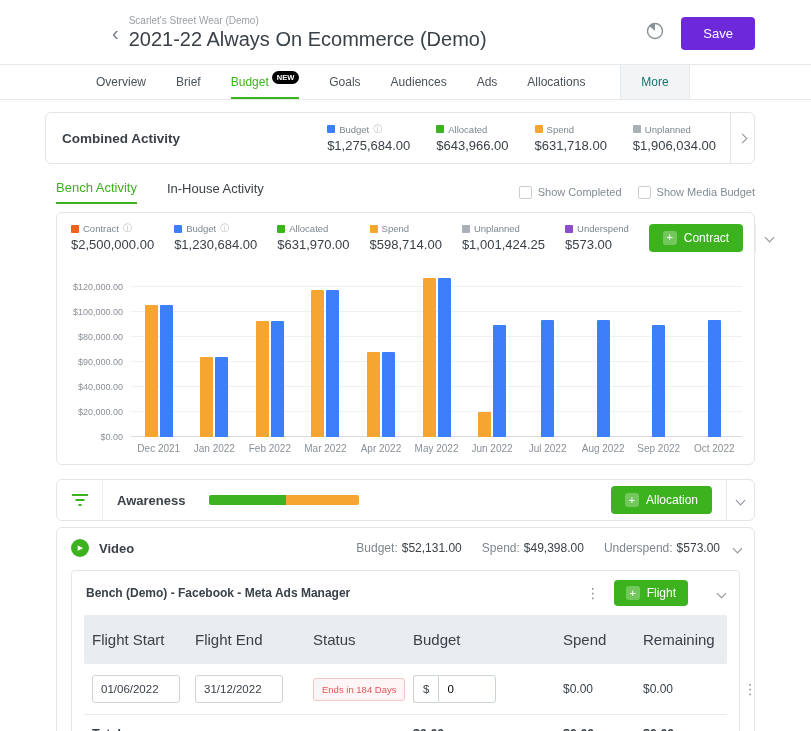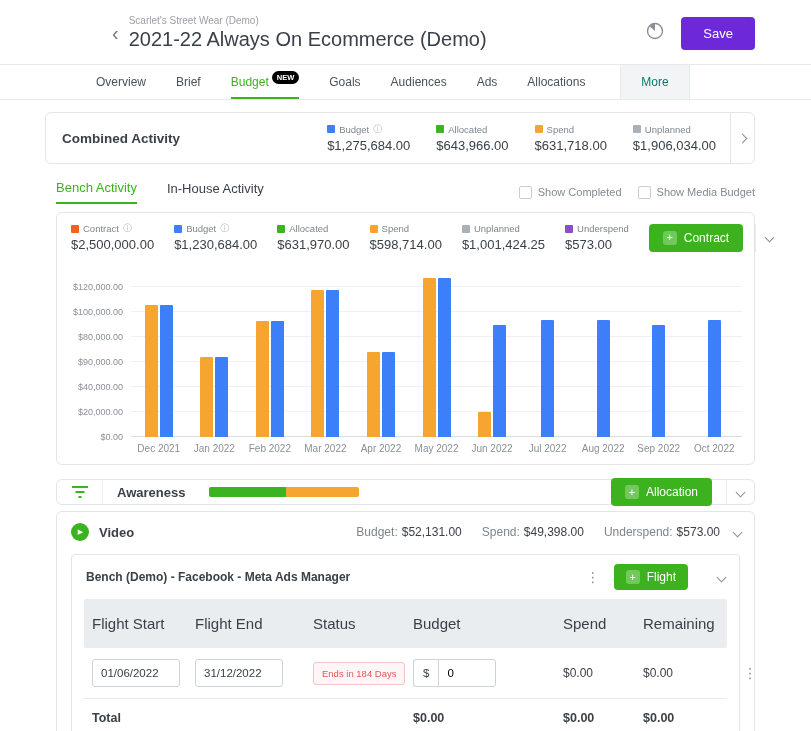--- a/index.html
+++ b/index.html
@@ -60,21 +60,21 @@
   .gridline{position:absolute;left:0;right:0;height:1px;background:#eef1f3;}
   .gridline.base{background:#d8dce0;}
   .bars-row{position:absolute;inset:0;display:flex;align-items:flex-end;}
   .month-col{flex:1;display:flex;justify-content:center;align-items:flex-end;gap:2px;}
   .bar{width:13px;border-radius:1px 1px 0 0;cursor:pointer;}
   .xlabels{display:flex;margin-top:6px;}
   .xlab{flex:1;text-align:center;font-size:10px;color:#8a9097;}
   .ytick{position:absolute;right:calc(100% + 8px);font-size:9px;color:#8a9097;white-space:nowrap;transform:translateY(50%);}
 
   
-  .aw-bar{margin:14px 56px 0;border:1px solid #e2e6e9;border-radius:6px;display:flex;align-items:stretch;height:26px;}
+  .aw-bar{margin:14px 56px 0;border:1px solid #e2e6e9;border-radius:6px;display:flex;align-items:stretch;height:42px;}
   .aw-icon-wrap{width:46px;display:flex;align-items:center;justify-content:center;border-right:1px solid #eef0f2;}
   .aw-title{font-size:13px;font-weight:bold;align-self:center;margin-left:14px;}
   .progress{width:150px;height:10px;display:flex;align-self:center;margin-left:24px;border-radius:2px;overflow:hidden;}
   .aw-right{margin-left:auto;display:flex;align-items:stretch;}
   .aw-right .btn-green{align-self:center;margin-right:2px;}
 
   
   .content-card{margin:6px 56px 10px;}
   .video-row{display:flex;align-items:center;padding:11px 0 9px 14px;}
   .play-circle{width:18px;height:18px;border-radius:50%;background:#3CB31E;color:#fff;display:flex;align-items:center;justify-content:center;font-size:7px;padding-left:1px;}

